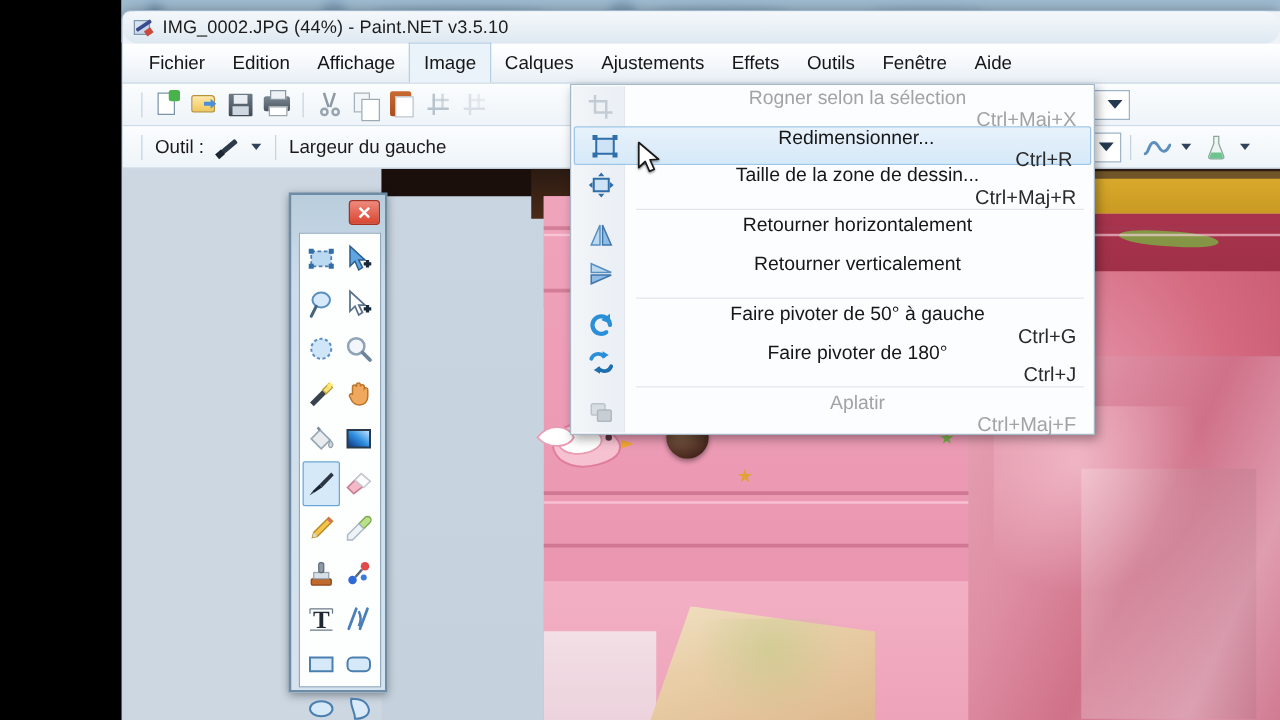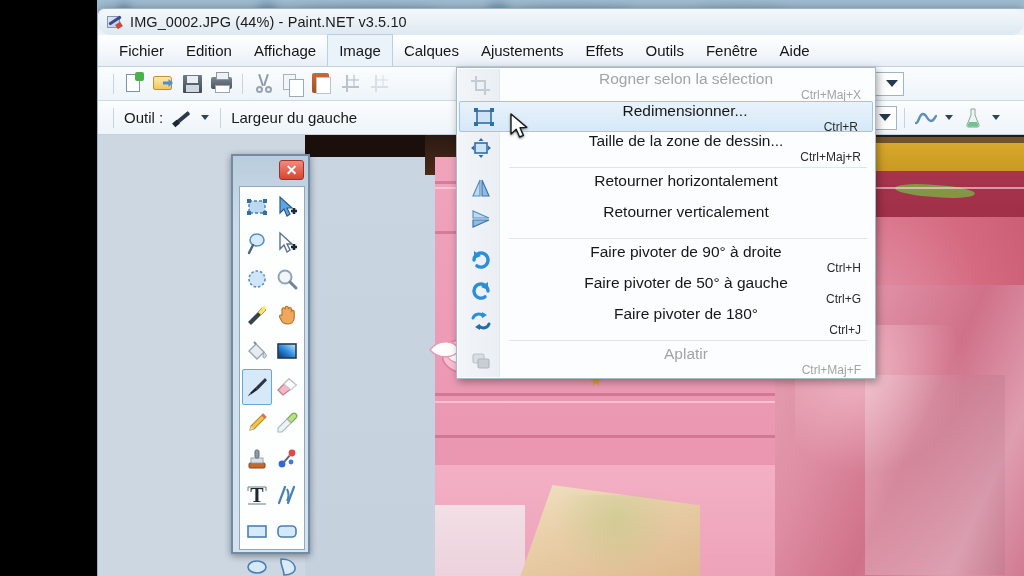--- a/index.html
+++ b/index.html
@@ -224,21 +224,21 @@
     position: relative; height: 31px; display: flex; align-items: center;
     padding-left: 54px; padding-right: 14px; z-index: 2; flex-direction: column;
   }
   .dd-item.hl {
     background: linear-gradient(180deg,#e8f2fb,#d6e9f8);
     border: 1px solid #9dc6e8; border-radius: 2px;
     margin: 0 2px; padding-left: 52px;
   }
   .dd-label { font-size: 15.5px; color: #171717; white-space: nowrap; }
   .dd-item.disabled .dd-label, .dd-item.disabled .dd-key { color: #a3a3a3; }
-  .dd-key { margin-left:auto; font-size: 12px; color: #2a2a2a; white-space: nowrap; }
+  .dd-key { margin-left:auto; font-size: 16px; color: #2a2a2a; white-space: nowrap; }
   .dd-icon { position: absolute; left: 13px; top: 50%; transform: translateY(-50%); width: 22px; height: 22px; }
   .dd-sep { height:1px; background:#dfe5eb; margin: 4px 8px 4px 52px; position:relative; z-index:2;}
 
   
   .cursor { position:absolute; left:412px; top:104px; z-index:60; filter: drop-shadow(0 1px 1px rgba(0,0,0,.5)); }
 </style>
 </head>
 <body>
 
 <div id="stage">
@@ -644,30 +644,20 @@
               <path d="M19 10 L3 3 v7Z" fill="#bcd9f2" stroke="#5a8fc0" stroke-width="1.2"></path>
               <path d="M19 12 L3 19 v-7Z" fill="#8fbce4" stroke="#3f76ab" stroke-width="1.2"></path>
             </svg>
         </span>
         <span class="dd-label">Retourner verticalement</span>
         <span class="dd-key"></span>
       </div>
 
       <div class="dd-sep"></div>
 
-      <div class="dd-item">
-        <span class="dd-icon">
-          <svg width="22" height="22" viewBox="0 0 22 22">
-              <path d="M4 12 a7 7 0 1 1 3 5.8" stroke="#2b8fd8" stroke-width="3.4" fill="none" stroke-linecap="round"></path>
-              <path d="M4 3 L4 11 L11 8Z" fill="#2b8fd8"></path>
-            </svg>
-        </span>
-        <span class="dd-label">Faire pivoter de 90° à droite</span>
-        <span class="dd-key">Ctrl+H</span>
-      </div>
 
       <div class="dd-item">
         <span class="dd-icon">
           <svg width="22" height="22" viewBox="0 0 22 22">
               <path d="M18 12 a7 7 0 1 0 -3 5.8" stroke="#2b8fd8" stroke-width="3.4" fill="none" stroke-linecap="round"></path>
               <path d="M18 3 L18 11 L11 8Z" fill="#2b8fd8"></path>
             </svg>
         </span>
         <span class="dd-label">Faire pivoter de 50° à gauche</span>
         <span class="dd-key">Ctrl+G</span>

